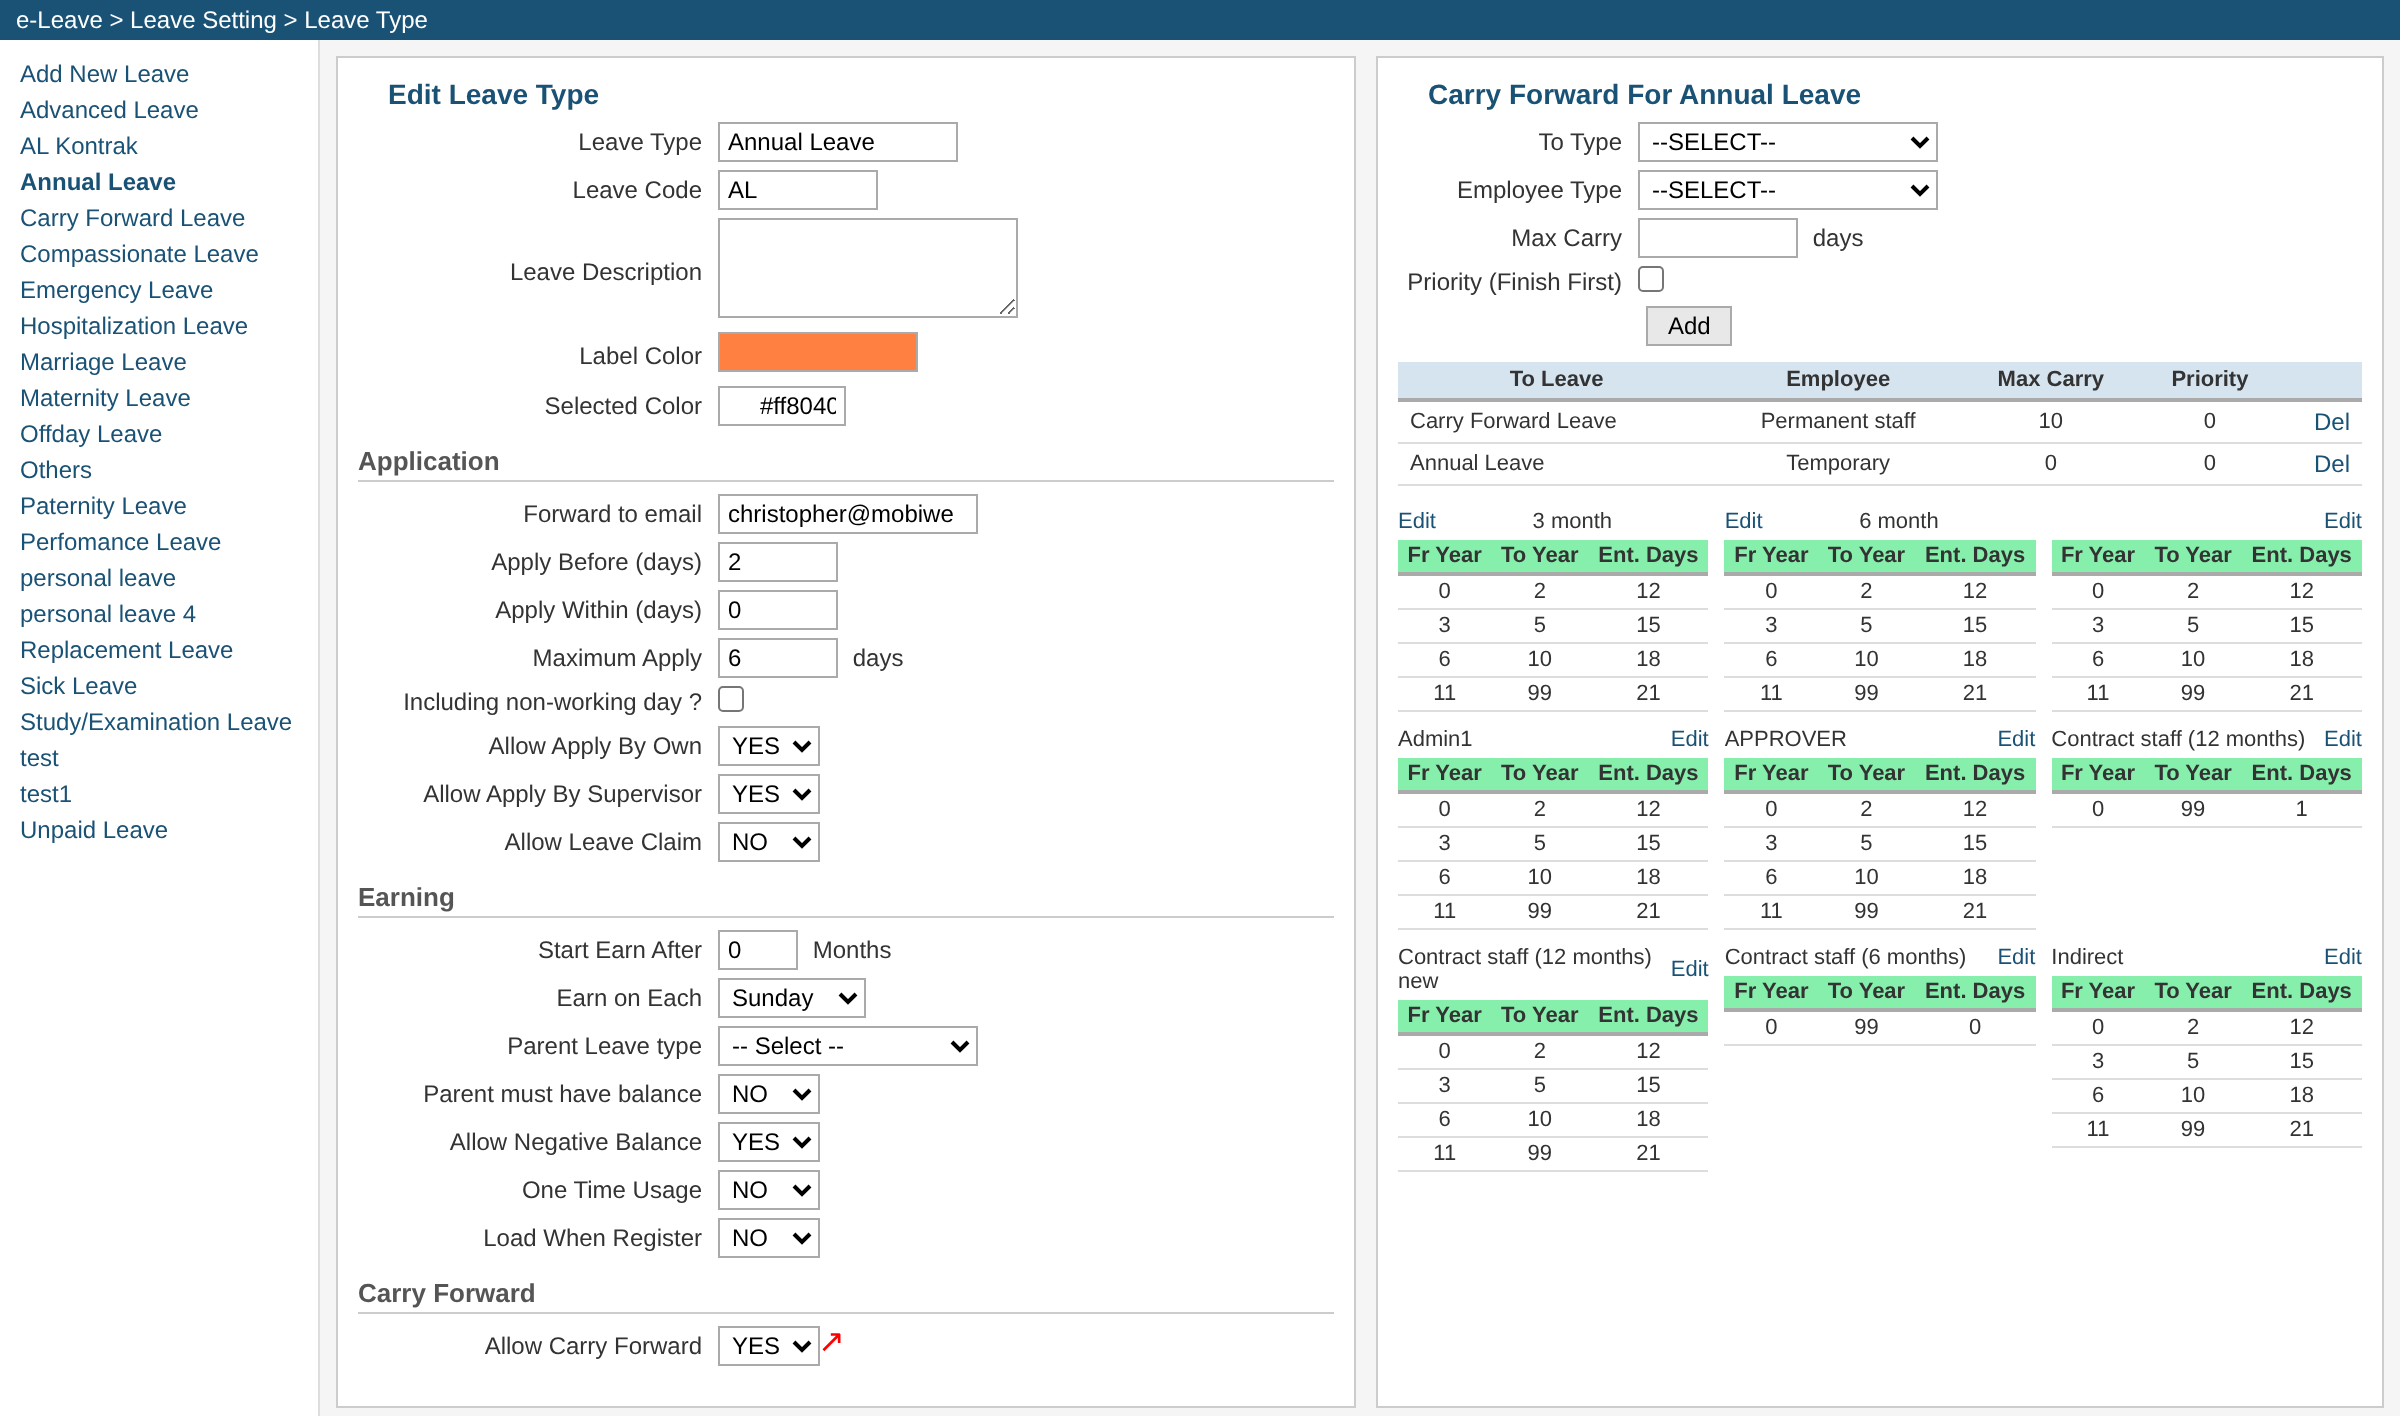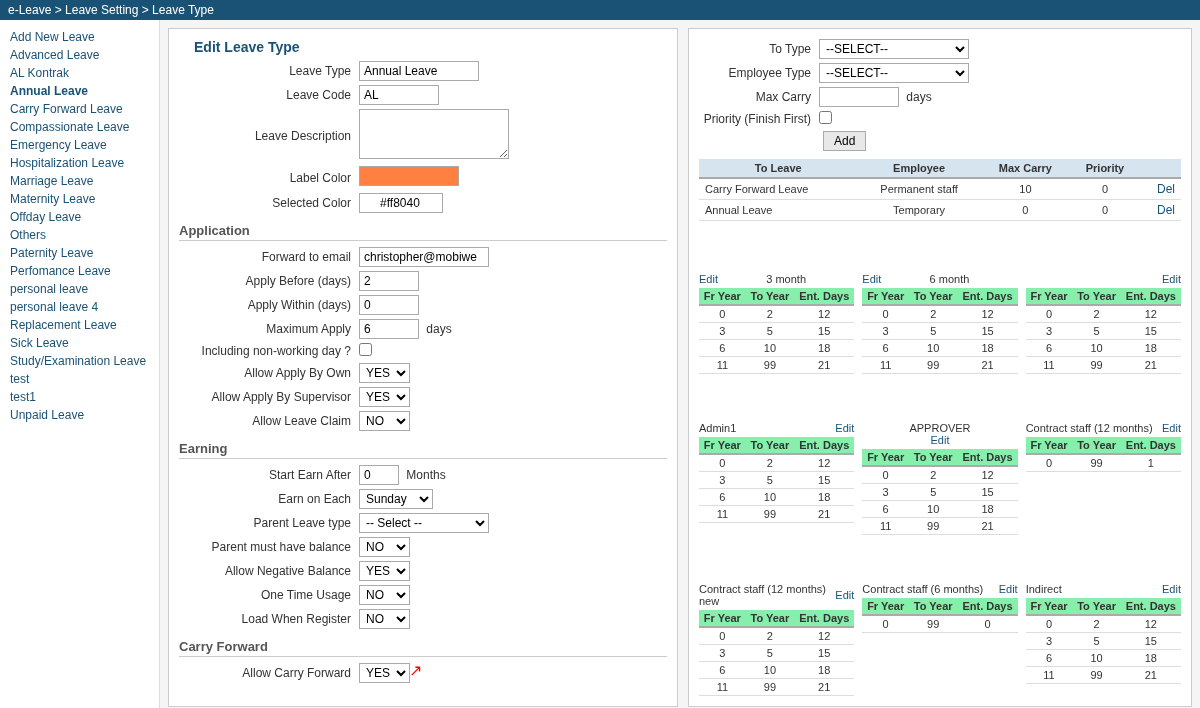--- a/index.html
+++ b/index.html
@@ -34,21 +34,21 @@
     input[type="text"] { width: 120px; }
     textarea { width: 150px; height: 50px; resize: both; }
     
     .color-box { width: 100px; height: 20px; background: #ff8040; border: 1px solid #aaa; display: inline-block; }
     
     .days-suffix { margin-left: 4px; }
     
     select { padding: 1px 2px; }
     
     .del-link { color: #1a5276; text-decoration: none; font-size: 12px; }
-    .earn-section-header { display: flex; align-items: center; justify-content: space-between; margin-bottom: 3px; margin-top: 40px; }
+    .earn-section-header { display: flex; align-items: center; justify-content: space-between; margin-bottom: 3px; }
     .edit-link { color: #1a5276; text-decoration: none; font-size: 11px; }
     
     .earn-table { width: 100%; border-collapse: collapse; font-size: 11px; }
     .earn-table th { background: #86efac; border-bottom: 2px solid #aaa; padding: 2px 4px; text-align: center; }
     .earn-table td { border-bottom: 1px solid #ddd; padding: 2px 4px; text-align: center; }
     .earn-group { flex: 1; }
     
     .add-btn { background: #e8e8e8; border: 1px solid #aaa; padding: 2px 10px; cursor: pointer; font-size: 12px; }
     .cf-table { width: 100%; border-collapse: collapse; font-size: 11px; }
     .cf-table th { background: #d6e4f0; border-bottom: 2px solid #aaa; padding: 3px 6px; text-align: center; }
@@ -120,21 +120,21 @@
           </div>
           <div class="form-row">
             <div class="form-label">Label Color</div>
             <div class="form-value">
               <span class="color-box" style="background:#ff8040;"></span>
             </div>
           </div>
           <div class="form-row">
             <div class="form-label">Selected Color</div>
             <div class="form-value">
-              <input type="text" style="width: 84px; padding-left: 20px;" value="#ff8040">
+              <input type="text" style="width: 64px; padding-left: 20px;" value="#ff8040">
             </div>
           </div>
         </div>
 
         <div class="form-section">
           <div class="form-section-title">Application</div>
 
           <div class="form-row">
             <div class="form-label">Forward to email</div>
             <div class="form-value">
@@ -264,20 +264,21 @@
               
               <span style="color:red;font-size:16px;position:absolute;left:50px;top:-2px;">↗</span>
             </div>
           </div>
 
         </div>
 
       </div>
 
       <div class="right-panel">
+        <div class="section-title">Carry Forward For Annual Leave</div>
 
         <div style="margin-bottom:8px;">
           <div class="form-row">
             <div class="form-label" style="width:120px;text-align:right;">To Type</div>
             <div class="form-value">
               <select style="width:150px;">
                 <option>--SELECT--</option>
               </select>
             </div>
           </div>
@@ -488,21 +489,21 @@
                   <tr>
                     <td>11</td>
                     <td>99</td>
                     <td>21</td>
                   </tr>
                 </tbody>
             </table>
           </div>
 
           <div class="earn-group">
-            <div class="earn-section-header" style="display: flex; align-items: center; font-size: 11px; flex-direction: column;">
+            <div class="earn-section-header" style="display: flex; align-items: center; font-size: 11px;">
               <span>APPROVER</span>
               <a href="#" class="edit-link">Edit</a>
             </div>
             <table class="earn-table">
               <thead>
                   <tr>
                 <th>Fr Year</th>
                 <th>To Year</th>
                 <th>Ent. Days</th>
               </tr>

